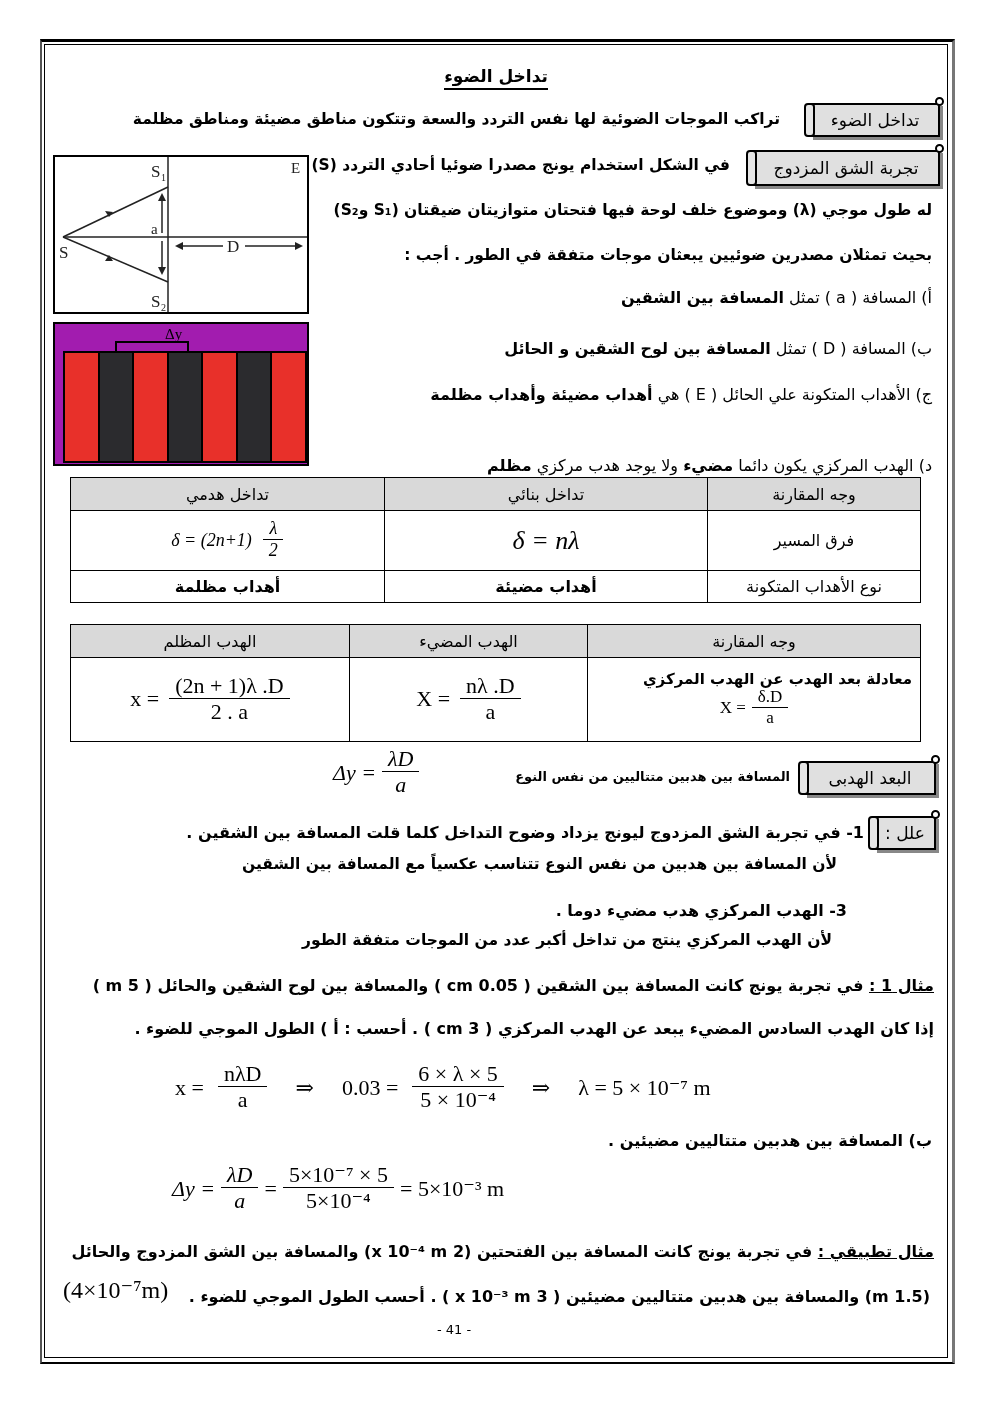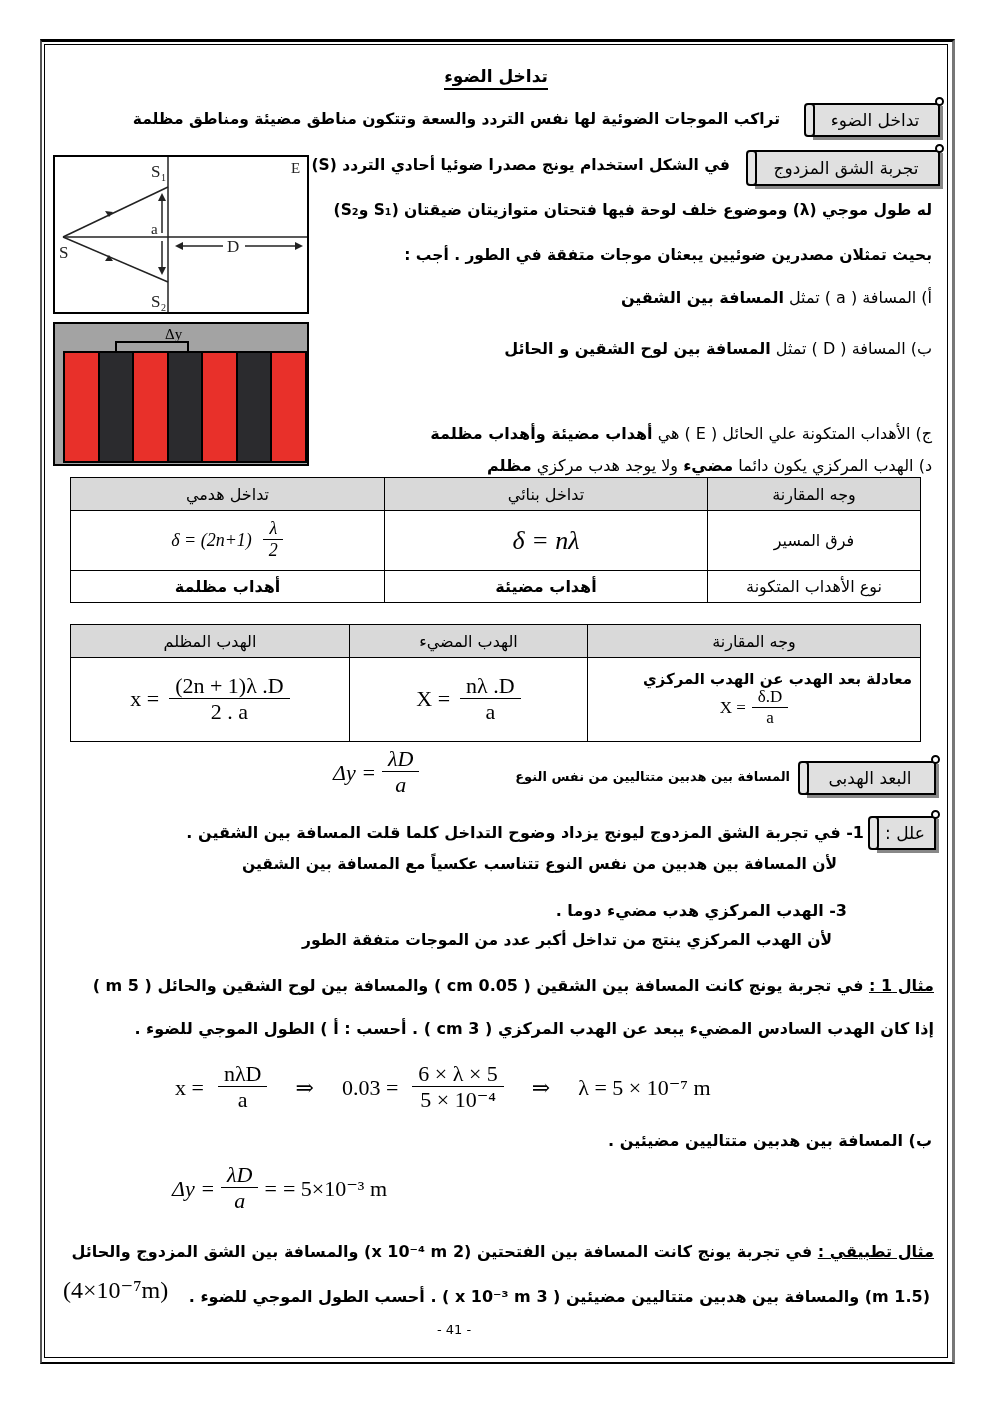--- a/index.html
+++ b/index.html
@@ -10,21 +10,21 @@
   .abs{position:absolute;}
   .title{left:0;width:992px;top:66px;text-align:center;font-weight:bold;font-size:17px;}
   .title span{border-bottom:2px solid #000;padding-bottom:2px;}
   .scroll{position:absolute;background:#e0e0e0;border:2px solid #000;box-shadow:3px 3px 0 #888;font-size:17px;display:flex;align-items:center;justify-content:center;direction:rtl;}
   .scroll:before{content:"";position:absolute;left:-8px;top:-2px;width:7px;height:100%;border:2px solid #000;border-radius:4px;background:#e6e6e6;}
   .scroll:after{content:"";position:absolute;right:-6px;top:-8px;width:5px;height:5px;border:2px solid #000;border-radius:50%;background:#fff;}
   .bold{font-weight:bold;}
   .txt{font-size:16px;white-space:nowrap;}
   .heavy{font-weight:900;}
   .diagram{left:53px;top:155px;width:252px;height:155px;border:2px solid #000;background:#fff;}
-  .fringes{left:53px;top:322px;width:252px;height:140px;border:2px solid #000;background:#a3a3a3;}
+  .fringes{left:53px;top:322px;width:252px;height:140px;border:2px solid #000;background:#a21caf;}
   table{border-collapse:collapse;position:absolute;direction:rtl;}
   td,th{border:1px solid #000;text-align:center;font-size:16px;}
   th{background:#d9d9d9;font-weight:normal;height:30px;}
   .math{font-family:"Liberation Serif","DejaVu Serif",serif;}
   .frac{display:inline-flex;flex-direction:column;align-items:center;vertical-align:middle;}
   .frac .num{border-bottom:1.5px solid #000;padding:0 6px;line-height:1.1;}
   .frac .den{line-height:1.2;padding:0 6px;}
   .ital{font-style:italic;}
   .ltr{direction:ltr;}
   .ul{text-decoration:underline;}
@@ -50,21 +50,21 @@
 <div class="abs rtl txt bold" style="right:60px;top:246px;font-size:15.5px;">بحيث تمثلان مصدرين ضوئيين يبعثان موجات متفقة في الطور . أجب :</div>
 
 <div class="abs rtl txt" style="right:60px;top:288px;">
   <span>أ) المسافة ( a ) تمثل</span>
   <span class="heavy">المسافة بين الشقين</span>
 </div>
 <div class="abs rtl txt" style="right:60px;top:339px;">
   <span>ب) المسافة ( D ) تمثل</span>
   <span class="heavy">المسافة بين لوح الشقين و الحائل</span>
 </div>
-<div class="abs rtl txt" style="right:60px;top:385px;margin-top:39px;">
+<div class="abs rtl txt" style="right:60px;top:385px;">
   <span>ج) الأهداب المتكونة علي الحائل ( E ) هي</span>
   <span class="heavy">أهداب مضيئة وأهداب مظلمة</span>
 </div>
 <div class="abs rtl txt" style="right:60px;top:456px;margin-left:8px;">
   <span>د) الهدب المركزي يكون دائما</span>
   <span class="heavy">مضيء</span>
   <span>ولا يوجد هدب مركزي</span>
   <span class="heavy">مظلم</span>
 </div>
 
@@ -220,20 +220,24 @@
 </div>
 <div class="abs rtl txt bold" style="right:60px;top:1131px;font-size:16px;">ب) المسافة بين هدبين متتاليين مضيئين .</div>
 
 <div class="abs math ltr" style="left:172px;top:1163px;font-size:22px;display:flex;align-items:center;gap:6px;">
   <span class="ital">Δy =</span>
   <span class="frac ital">
       <span class="num">λD</span>
       <span class="den">a</span>
     </span>
   <span>=</span>
+  <span class="frac">
+      <span class="num">5×10⁻⁷ × 5</span>
+      <span class="den">5×10⁻⁴</span>
+    </span>
   <span>= 5×10⁻³ m</span>
 </div>
 
 <div class="abs rtl txt bold" style="right:58px;top:1242px;font-size:16px;">
   <span class="ul">مثال تطبيقي :</span>
   <span>في تجربة يونج كانت المسافة بين الفتحتين (2 x 10⁻⁴ m) والمسافة بين الشق المزدوج والحائل</span>
 </div>
 <div class="abs rtl txt bold" style="right:62px;top:1287px;font-size:16px;">(1.5 m) والمسافة بين هدبين متتاليين مضيئين ( 3 x 10⁻³ m ) . أحسب الطول الموجي للضوء .</div>
 <div class="abs math" style="left:63px;top:1276px;font-size:24px;">(4×10⁻⁷m)</div>
 

